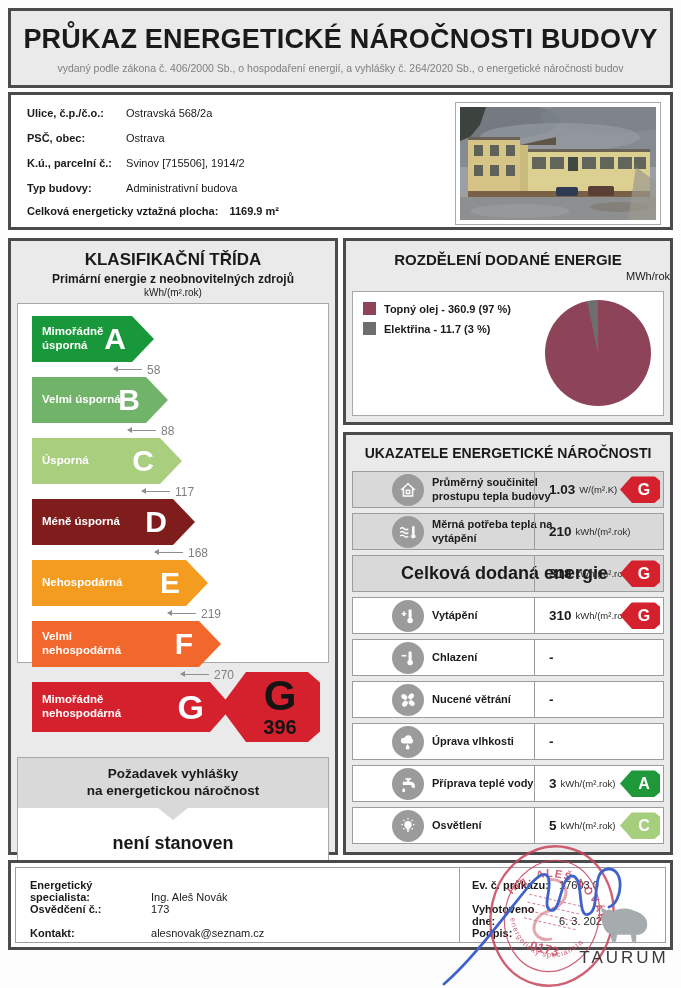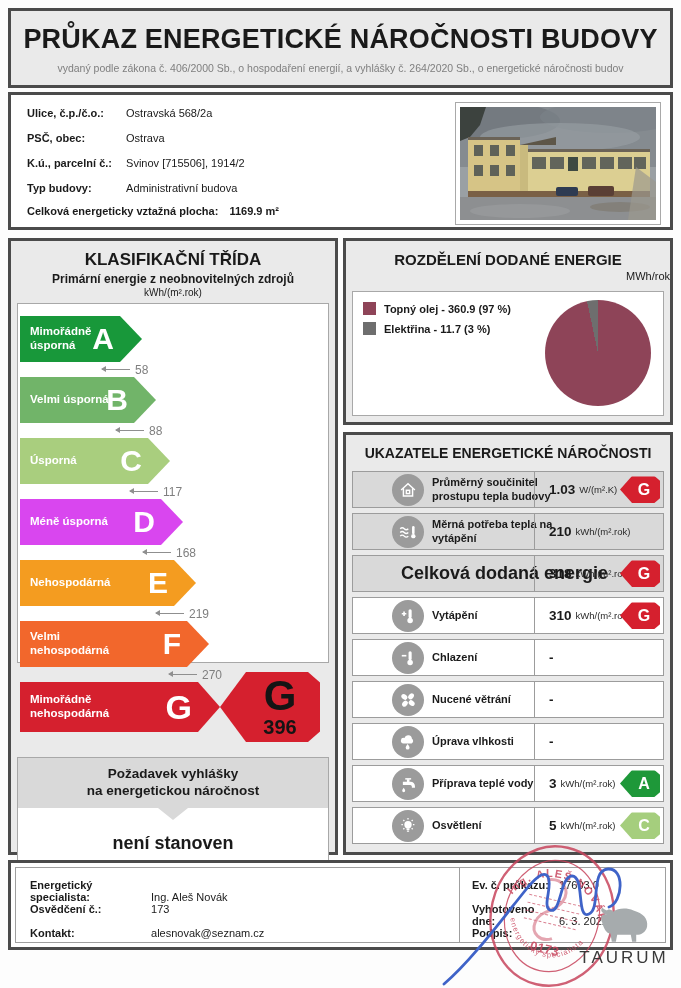--- a/index.html
+++ b/index.html
@@ -26,21 +26,21 @@
   #photo-frame { position:absolute; right:9px; top:7px; width:206px; height:123px;
     border:1px solid #a9a9a9; background:#fff; padding:4px; }
   #photo-frame svg { display:block; }
 
   
   #class-panel { left:8px; top:238px; width:330px; height:617px; text-align:center; }
   #class-title { font-size:17px; font-weight:bold; margin-top:9px; }
   #class-subtitle { font-size:12px; font-weight:bold; margin-top:2px; }
   #class-unit { font-size:10px; margin-top:1px; }
   #chart-box { position:absolute; left:6px; top:62px; width:312px; height:360px;
-    background:#fff; border:1px solid #a8a8a8; text-align:left; padding:12px 0 0 2px; }
+    background:#fff; border:1px solid #a8a8a8; text-align:left; padding:12px 0 0 14px; }
   .class-row { position:relative; height:46px; color:#fff;
     clip-path:polygon(0 0, calc(100% - 22px) 0, 100% 50%, calc(100% - 22px) 100%, 0 100%); }
   .class-label { position:absolute; left:10px; top:50%; transform:translateY(-50%);
     font-size:11.5px; font-weight:bold; line-height:1.2; max-width:92px; text-align:left; }
   .class-letter { position:absolute; right:28px; top:50%; transform:translateY(-50%);
     font-size:30px; font-weight:bold; }
   .tick-row { height:15px; display:flex; align-items:center; }
   .tick-line { width:28px; height:1px; background:#8f8f8f; position:relative; }
   .tick-line::before { content:""; position:absolute; left:-1px; top:-3px;
     border-top:3px solid transparent; border-bottom:3px solid transparent;
@@ -205,21 +205,21 @@
 
     <div class="class-row" style="width: 150px; background: rgb(169, 206, 126);">
       <span class="class-label">Úsporná</span>
       <span class="class-letter">C</span>
     </div>
     <div class="tick-row" style="margin-left:110px">
       <span class="tick-line"></span>
       <span class="tick-num">117</span>
     </div>
 
-    <div class="class-row" style="width: 163px; background: #d946ef;">
+    <div class="class-row" style="width: 163px; background: #7f1d1d;">
       <span class="class-label">Méně úsporná</span>
       <span class="class-letter">D</span>
     </div>
     <div class="tick-row" style="margin-left:123px">
       <span class="tick-line"></span>
       <span class="tick-num">168</span>
     </div>
 
     <div class="class-row" style="width: 176px; background: rgb(244, 156, 32);">
       <span class="class-label">Nehospodárná</span>

